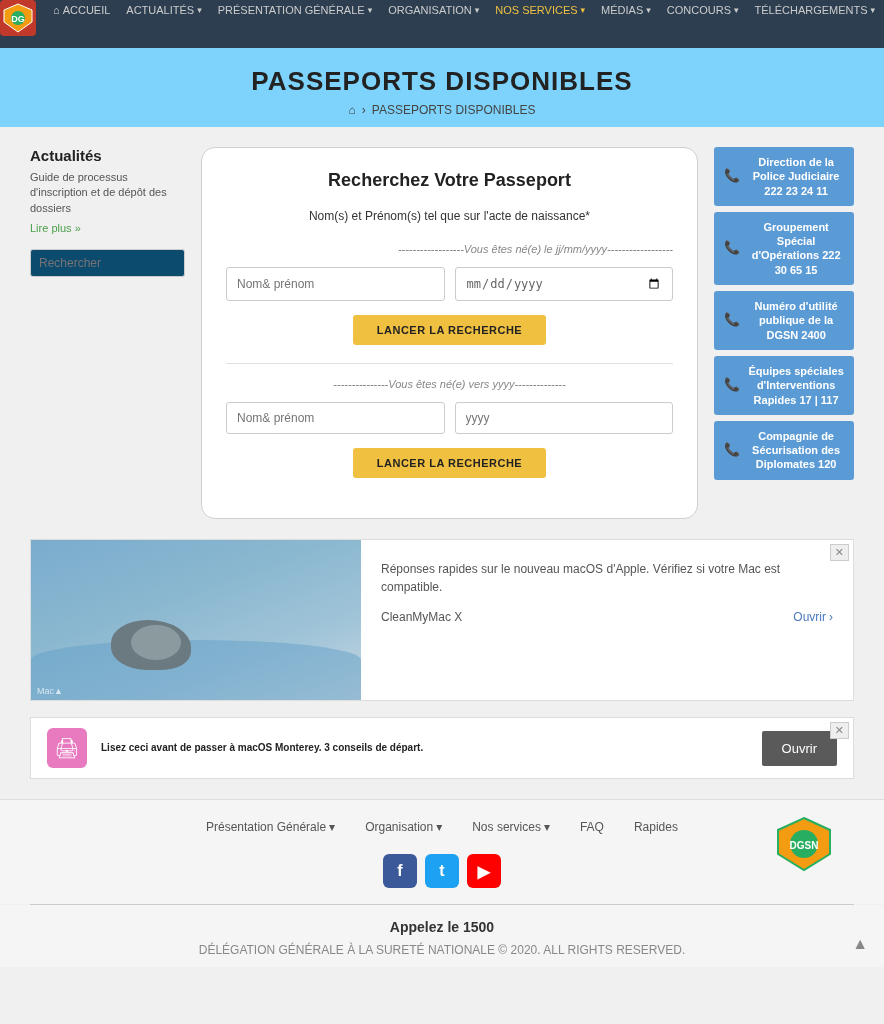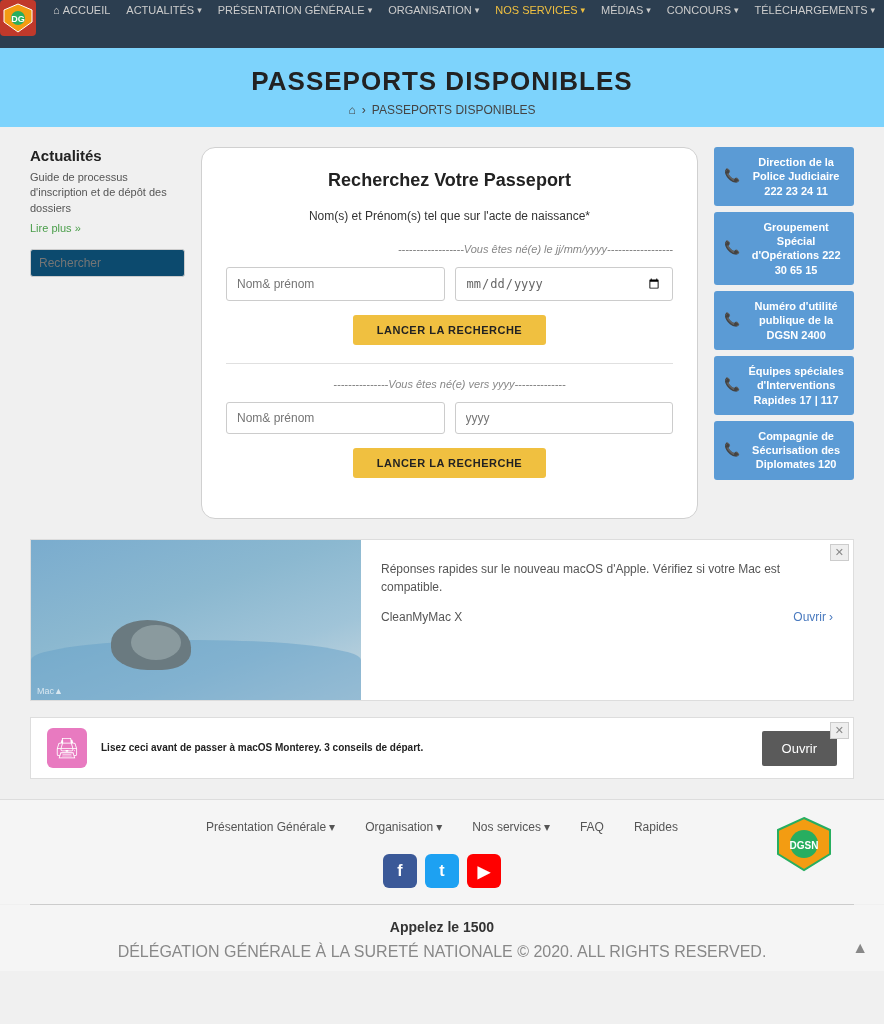--- a/index.html
+++ b/index.html
@@ -424,21 +424,21 @@
       text-align: center;
       padding: 14px 0 10px;
     }
     .footer-call {
       font-size: 14px;
       font-weight: bold;
       color: #333;
       margin-bottom: 8px;
     }
     .footer-copy {
-      font-size: 16px;
+      font-size: 12px;
       color: #888;
       text-transform: uppercase;
     }
     .scroll-top {
       position: absolute;
       right: 16px;
       bottom: 14px;
       font-size: 16px;
       color: #888;
       cursor: pointer;

